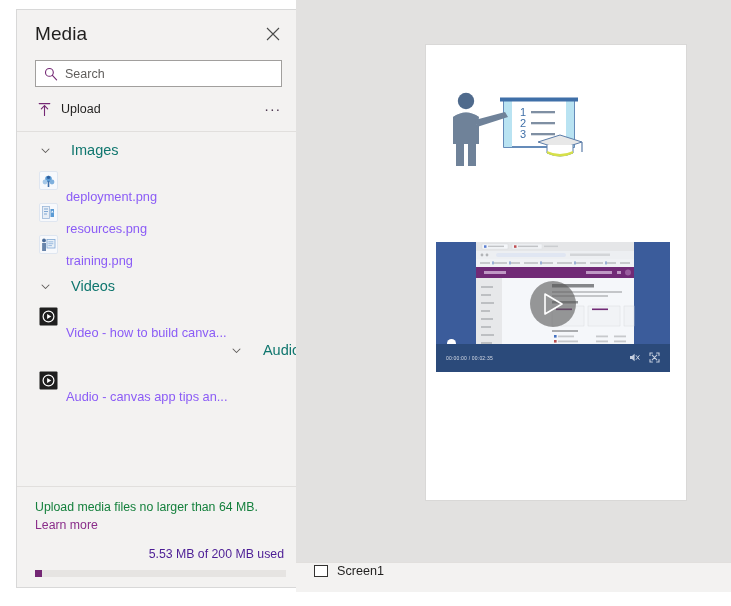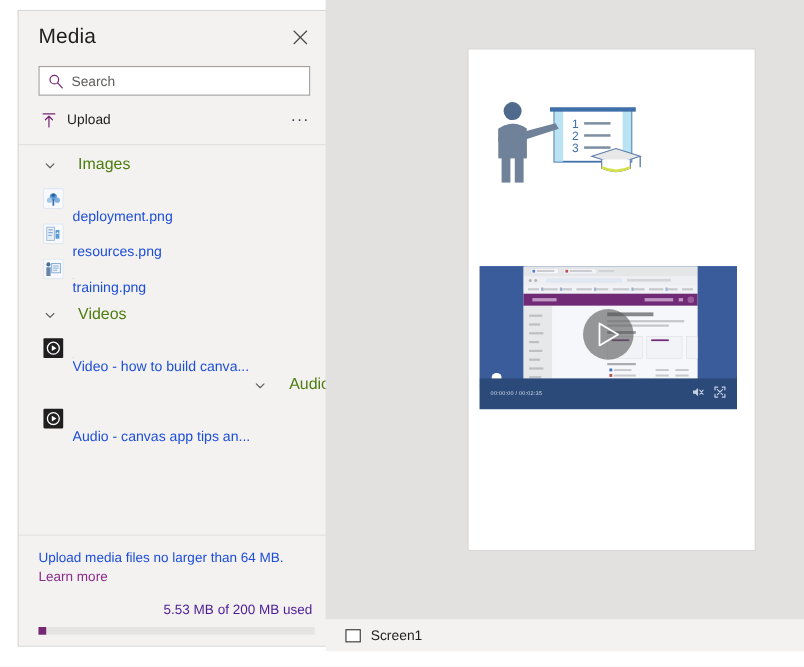--- a/index.html
+++ b/index.html
@@ -66,43 +66,43 @@
 
   
   .file-list{flex:1 1 auto;overflow:hidden;padding-top:4px;}
   .group-head{
     height:28px;display:flex;align-items:center;padding-left:22px;cursor:pointer;
   }
   .chev{
     width:12px;height:12px;margin-right:20px;flex:0 0 auto;
     display:flex;align-items:center;justify-content:center;color:#605e5c;
   }
-  .group-name{font-size:14.5px;color:#4d7c0f;font-weight:400;}
+  .group-name{font-size:14.5px;color:#0f766e;font-weight:400;}
   .file-row{
     height:32px;display:flex;align-items:center;padding-left:22px;cursor:pointer;
     position:relative;
   }
   .thumb{
     width:19px;height:19px;flex:0 0 auto;margin-right:8px;position:relative;
     display:flex;align-items:center;justify-content:center;
   }
   .file-name{
-    font-size:12.8px;color:#1d4ed8;white-space:nowrap;overflow:hidden;
+    font-size:12.8px;color:#8b5cf6;white-space:nowrap;overflow:hidden;
     position:relative;
     margin-top:32px;
   }
   .ins-arrow{
     position:absolute;left:-8px;top:-9px;width:11px;height:11px;pointer-events:none;
   }
 
   
   .panel-footer{
     flex:0 0 auto;border-top:1px solid #e1dfdd;padding:12px 14px 10px 18px;
   }
-  .foot-note{font-size:12.3px;color:#1d4ed8;line-height:16px;}
+  .foot-note{font-size:12.3px;color:#15803d;line-height:16px;}
   .foot-link{
     font-size:12.3px;color:#8a2d8a;text-decoration:none;cursor:pointer;display:inline-block;
   }
   .usage{
     font-size:12.3px;color:#4c1d95;text-align:right;margin-top:14px;padding-right:2px;
   }
   .pbar{
     margin-top:9px;height:7px;background:#e6e4e2;position:relative;
   }
   .pbar-fill{position:absolute;left:0;top:0;height:7px;background:#742774;}
@@ -139,21 +139,21 @@
   }
   .scrub-dot{
     position:absolute;left:11px;bottom:24px;width:9px;height:9px;border-radius:50%;
     background:#ffffff;
   }
 
   
   .tabbar{
     position:absolute;left:296px;top:562px;width:435px;height:30px;
     background:#f3f2f1;border-top:1px solid #e1dfdd;
-    display:flex;align-items:flex-start;
+    display:flex;align-items:flex-start;flex-direction:column;
   }
   .screen-tab{
     display:flex;align-items:center;height:30px;padding:0 12px 0 18px;cursor:pointer;
   }
   .tab-sq{
     width:14px;height:12px;border:1.4px solid #323130;margin-right:9px;flex:0 0 auto;
     box-sizing:border-box;background:#ffffff;
   }
   .tab-label{font-size:12.6px;color:#201f1e;}
   .tabbar-rest{flex:1 1 auto;height:30px;}

